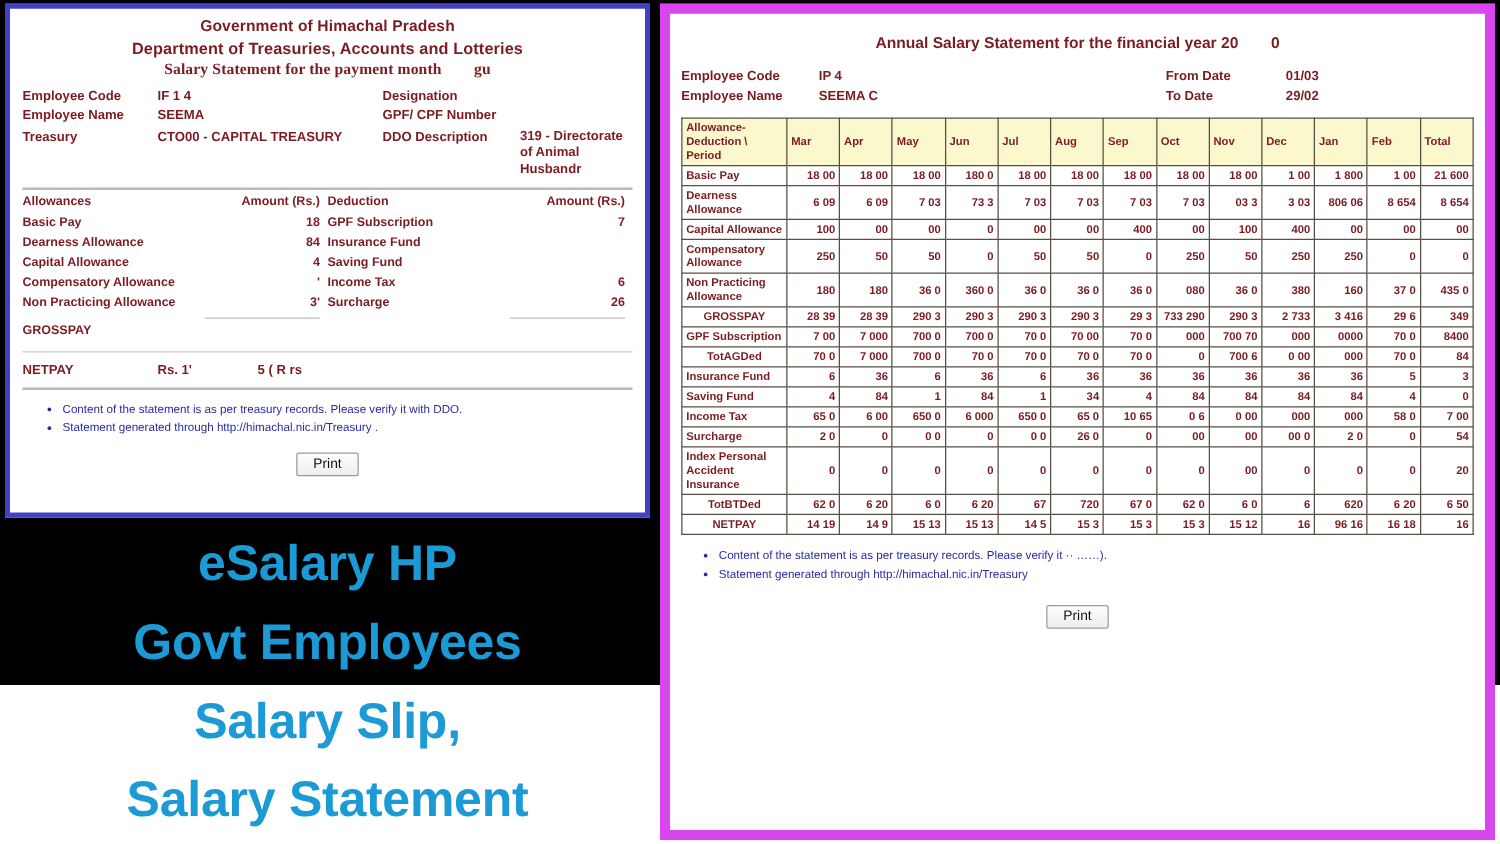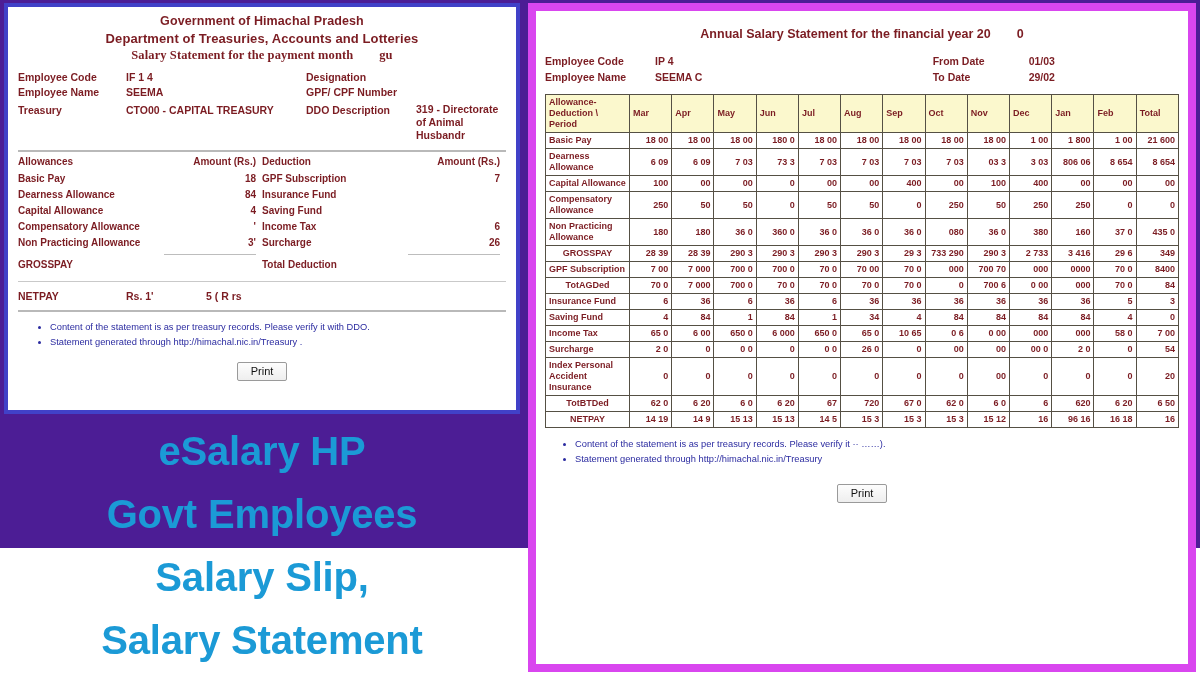--- a/index.html
+++ b/index.html
@@ -3,21 +3,21 @@
 <meta charset="utf-8">
 <style>
   * { box-sizing: border-box; }
   html, body {
     margin: 0; padding: 0;
     width: 1200px; height: 675px;
     background: #ffffff;
     font-family: "Liberation Sans", sans-serif;
     overflow: hidden;
   }
-  #stage { position: relative; width: 1200px; height: 548px; background:#4c1d95; }
+  #stage { position: relative; width: 1200px; height: 548px; background:#000000; }
 
   
   #left-panel {
     position: absolute; left: 4px; top: 3px;
     width: 516px; height: 411px;
     border: 4px solid #4141c8;
     background: #ffffff;
     padding: 6px 10px 4px 10px;
   }
   .slip-title {
@@ -252,24 +252,20 @@
             </div>
             <div class="ad-line">
               <span class="nm">Income Tax</span>
               <span class="amt">6</span>
             </div>
             <div class="ad-line">
               <span class="nm">Surcharge</span>
               <span class="amt">26</span>
             </div>
             <div class="total-rule"></div>
-            <div class="ad-line gross-line">
-              <span class="nm">Total Deduction</span>
-              <span class="amt"></span>
-            </div>
           </div>
       </div>
     </div>
 
     <div class="hr-thin"></div>
 
     <div class="netpay-row">
       <div class="np-lbl">NETPAY</div>
       <div class="np-amt">Rs. 1'</div>
       <div class="np-words">5  ( R        rs</div>

